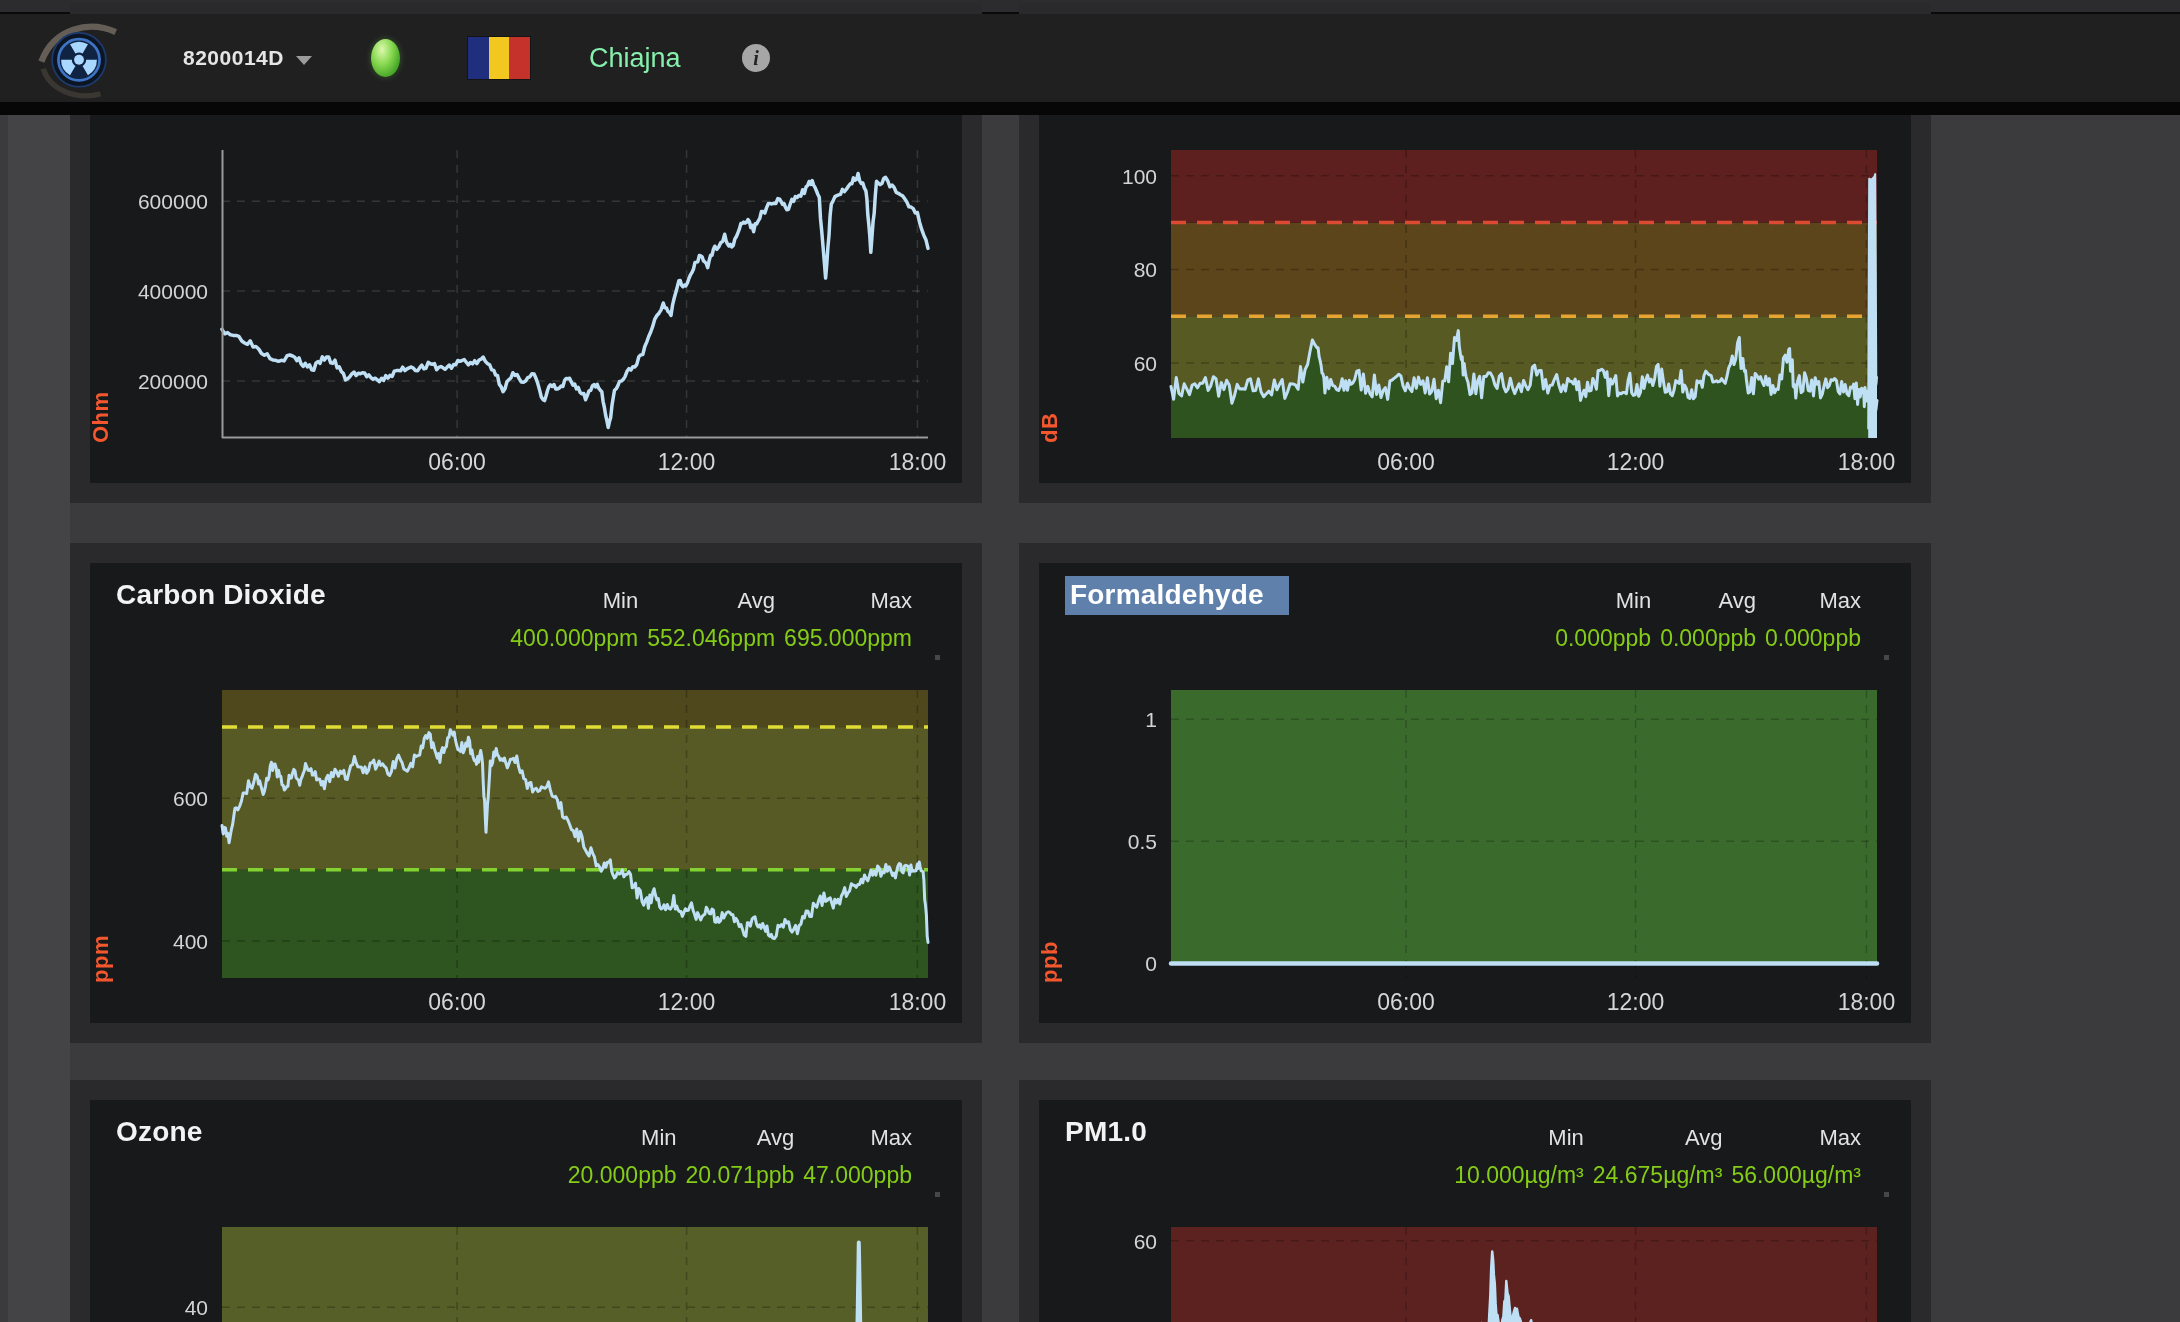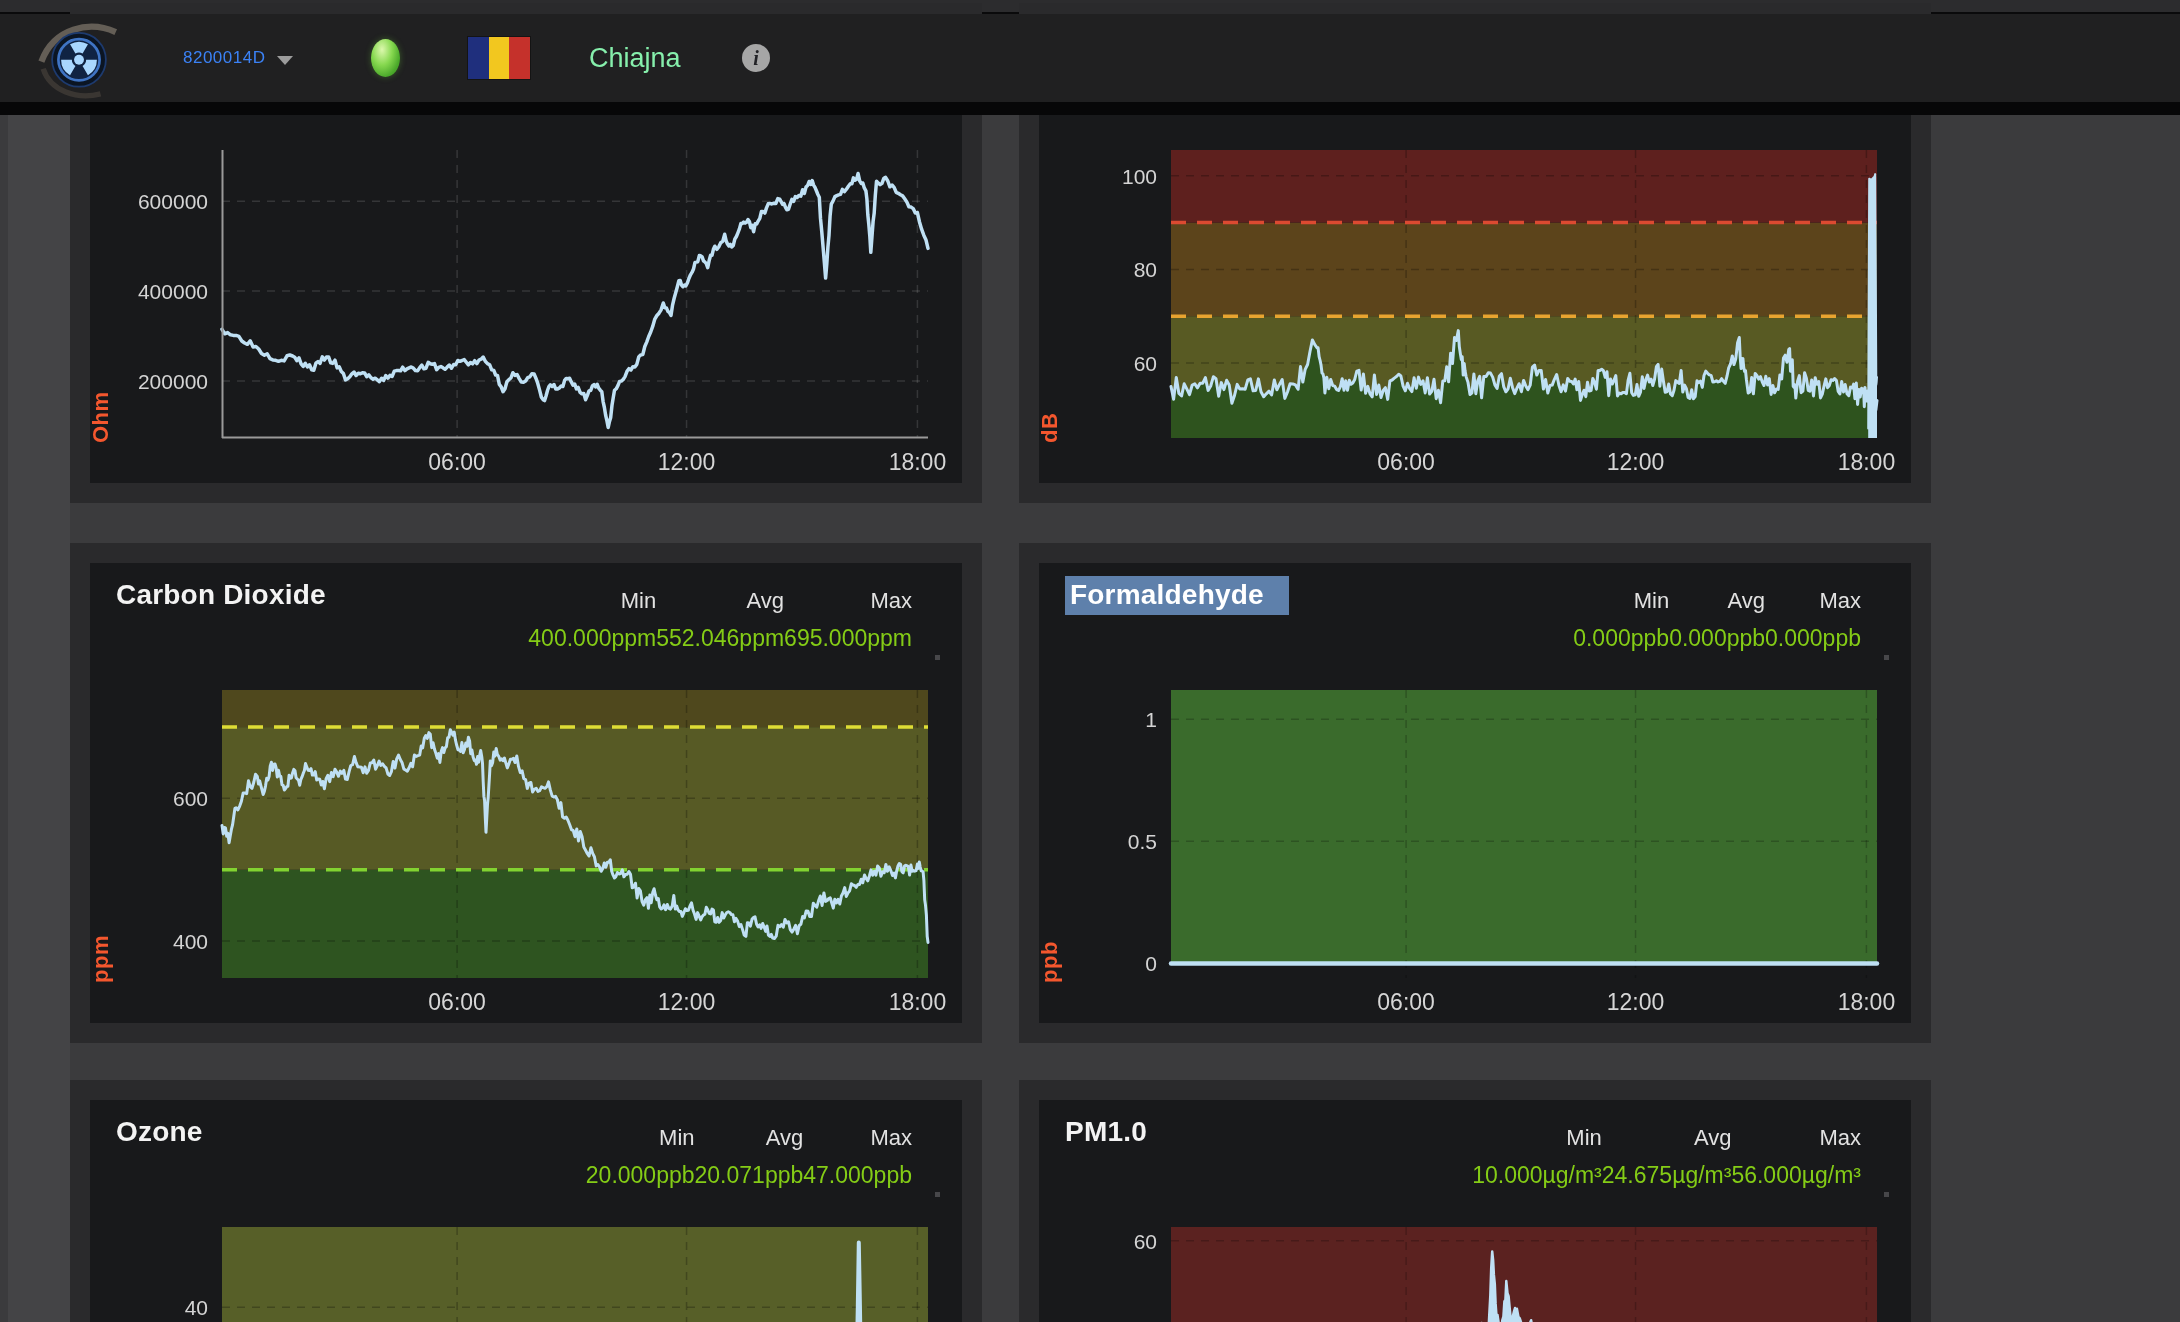--- a/index.html
+++ b/index.html
@@ -11,42 +11,42 @@
   }
   
   .window-strip{position:absolute;left:0;top:0;width:100%;height:12px;background:#2c2c2e;border-bottom:2px solid #0a0a0b;}
   .navbar{
     position:absolute;left:0;top:14px;width:100%;height:88px;
     background:#202021;border-bottom:13px solid #070708;z-index:30;
   }
   .nav-item{position:absolute;top:50%;transform:translateY(-50%);}
   .logo{left:36px;width:86px;height:86px;}
   .device-select{left:183px;display:flex;align-items:center;gap:12px;cursor:pointer;}
-  .device-id{font-size:17px;font-weight:normal;color:#3b82f6;letter-spacing:.5px;}
+  .device-id{font-size:21px;font-weight:bold;color:#e5e5e5;letter-spacing:.5px;}
   .caret{width:0;height:0;border-left:8px solid transparent;border-right:8px solid transparent;border-top:9px solid #9c9c9c;margin-top:4px;}
   .status-dot{
     left:371px;width:29px;height:38px;border-radius:50%;
     background:radial-gradient(ellipse at 38% 28%,#dcf8ad 0%,#86d84f 40%,#4aa82a 72%,#3a8a1f 100%);
     box-shadow:0 0 6px rgba(110,200,60,.35);
   }
   .flag{left:468px;width:62px;height:42px;display:flex;box-shadow:0 0 0 1px #141414;}
   .flag i{flex:1;}
   .location{left:589px;font-size:27px;color:#86efac;}
   .info-icon{
     left:742px;width:28px;height:28px;border-radius:50%;background:#a6a6a6;
     display:flex;align-items:center;justify-content:center;cursor:pointer;
   }
   .info-icon span{font-family:"Liberation Serif","DejaVu Serif",serif;font-style:italic;font-weight:bold;font-size:20px;color:#222226;line-height:1;}
   .left-strip{position:absolute;left:8px;top:115px;width:62px;height:1207px;background:#444446;}
   
   .panel{position:absolute;width:912px;height:500px;background:#2a2a2c;z-index:5;}
   .panel-inner{position:absolute;left:20px;top:20px;width:872px;height:460px;background:#18191b;}
   .panel .title{position:absolute;left:46px;top:36px;margin:0;font-size:28px;font-weight:bold;color:#f3f3f3;z-index:2;letter-spacing:.2px;}
   .title .selected{background:#5e80ab;color:#ffffff;padding:3px 25px 5px 5px;}
-  .stats{position:absolute;top:46px;right:70px;display:flex;z-index:2;}
+  .stats{position:absolute;top:46px;right:70px;display:flex;gap:9px;z-index:2;}
   .stat-col{display:flex;flex-direction:column;align-items:flex-end;}
   .stat-h{font-size:22px;color:#e2e2e2;line-height:24px;}
   .stat-v{font-size:23px;color:#84cc16;margin-top:12px;white-space:nowrap;}
   .chart{position:absolute;left:152px;top:147px;width:706px;height:288px;z-index:1;}
   .unit{
     position:absolute;left:18px;top:440px;transform:rotate(-90deg);transform-origin:0 0;
     font-size:22px;font-weight:bold;color:#f4572e;letter-spacing:.5px;white-space:nowrap;
   }
   .corner-dot{position:absolute;right:42px;top:112px;width:5px;height:5px;background:#47474a;}
   

